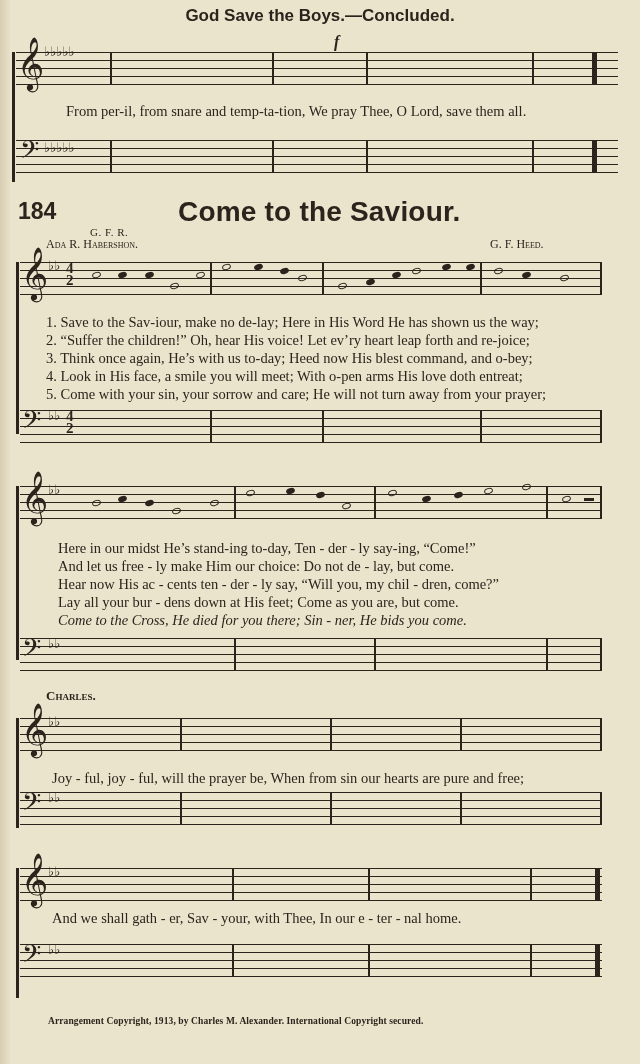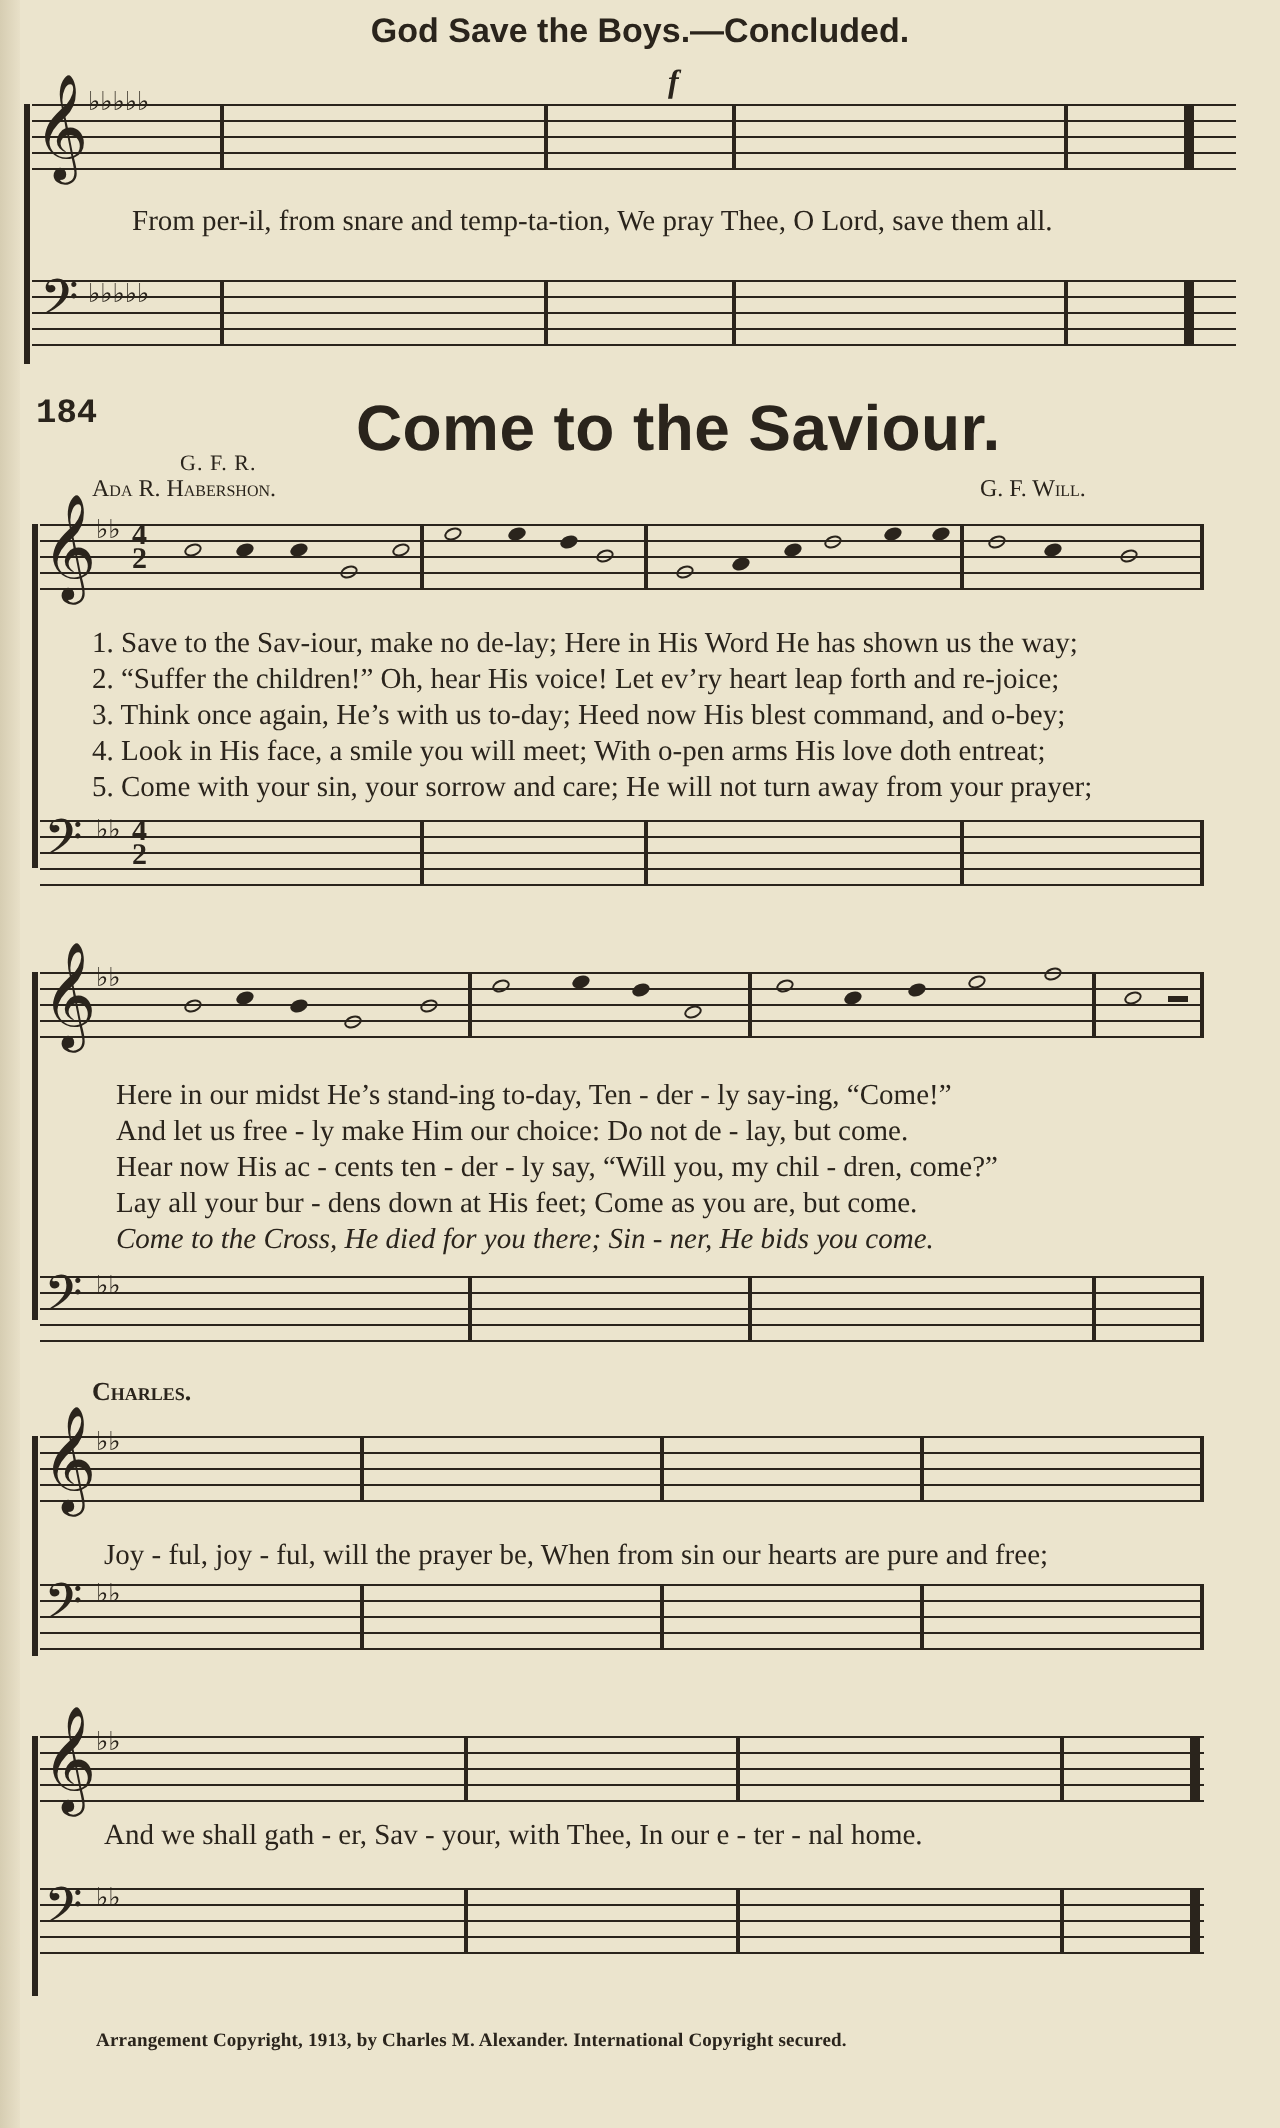--- a/index.html
+++ b/index.html
@@ -12,22 +12,22 @@
   }
   .page-edge {
     position: absolute; left: 0; top: 0; width: 10px; height: 1064px;
     background: linear-gradient(to right, #d6cdb2, #e8e0c8);
   }
   .abs { position: absolute; }
   .title-concluded {
     left: 0; width: 640px; top: 6px; text-align: center;
     font-family: "Liberation Sans", sans-serif; font-weight: bold; font-size: 17px;
   }
-  .hymn-number { left: 18px; top: 198px; font-weight: bold; font-size: 17px; font-family: Liberation Mono, monospace; }
-  .hymn-title { left: 178px; top: 196px; font-weight: bold; font-size: 32px; font-family: "Liberation Sans", sans-serif; letter-spacing: 0.2px; }
+  .hymn-number { left: 18px; top: 198px; font-weight: bold; font-size: 23px; font-family: Liberation Sans, sans-serif; }
+  .hymn-title { left: 178px; top: 196px; font-weight: bold; font-size: 28px; font-family: "Liberation Sans", sans-serif; letter-spacing: 0.2px; }
   .credit { font-size: 11px; letter-spacing: 0.5px; }
   .credit-sc { font-variant: small-caps; font-size: 12px; }
   .lyric { font-size: 14.5px; white-space: nowrap; }
   .refrain-label { left: 46px; top: 688px; font-variant: small-caps; font-size: 13px; font-weight: bold; }
   .copyright { left: 48px; top: 1016px; font-size: 9.5px; font-weight: bold; letter-spacing: 0.1px; }
 
   
   .staff {
     position: absolute; height: 33px;
     background-image: repeating-linear-gradient(to bottom, #2a241c 0, #2a241c 1px, transparent 1px, transparent 8px);
@@ -73,21 +73,21 @@
   <div class="barline" style="left:272px;top:140px;height:33px;"></div>
   <div class="barline" style="left:366px;top:140px;height:33px;"></div>
   <div class="barline" style="left:532px;top:140px;height:33px;"></div>
   <div class="final-bar" style="left:592px;top:140px;height:33px;"></div>
 </div>
 
 <div class="abs hymn-number">184</div>
 <div class="abs hymn-title">Come to the Saviour.</div>
 <div class="abs credit" style="left:90px;top:226px;">G. F. R.</div>
 <div class="abs credit-sc" style="left:46px;top:237px;">Ada R. Habershon.</div>
-<div class="abs credit-sc" style="left:490px;top:237px;">G. F. Will.</div>
+<div class="abs credit-sc" style="left:490px;top:237px;">G. F. Heed.</div>
 
 <div>
   <div class="brace" style="left:16px;top:262px;height:172px;"></div>
   <div class="staff" style="left:20px;top:262px;width:582px;"></div>
   <div class="clef" style="left:21px;top:250px;font-size:46px;">𝄞</div>
   <div class="flat" style="left:48px;top:258px;">♭♭</div>
   <div class="timesig" style="left:66px;top:262px;"><span>4</span><br><span>2</span></div>
   <div class="barline" style="left:210px;top:262px;height:33px;"></div>
   <div class="barline" style="left:322px;top:262px;height:33px;"></div>
   <div class="barline" style="left:480px;top:262px;height:33px;"></div>

